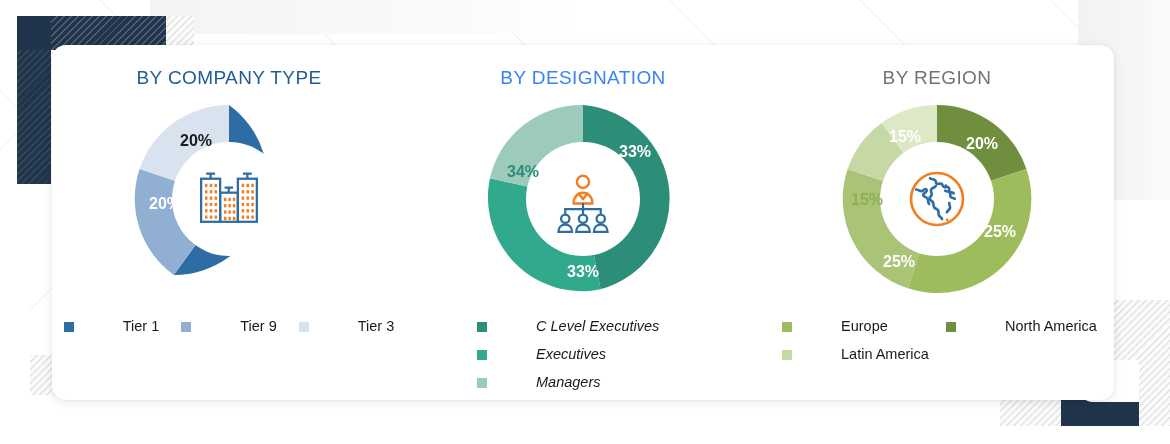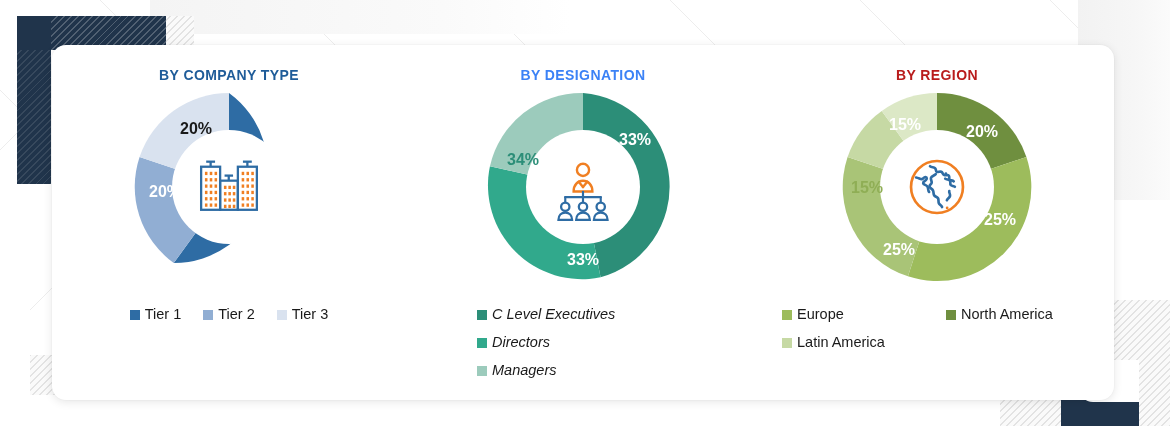--- a/index.html
+++ b/index.html
@@ -95,28 +95,28 @@
 
   .panel {
     position: relative;
     width: 340px;
     height: 330px;
     display: flex;
     flex-direction: column;
     align-items: center;
   }
   .panel-title {
-    font-size: 14px;
-    font-weight: bold;
+    font-size: 19px;
+    font-weight: normal;
     letter-spacing: .4px;
-    margin-bottom: 4px;
+    margin-bottom: 10px;
   }
   .t-company  { color: #1F5C99; }
   .t-design   { color: #3b82f6; }
-  .t-region   { color: #b91c1c; }
+  .t-region   { color: #737373; }
 
   .donut-wrap { position: relative; width: 200px; height: 200px; }
   .donut-wrap svg { display: block; width: 200px; height: 200px; }
   .pct {
     font-size: 16px; font-weight: bold; pointer-events: none;
   }
 
   .center-icon {
     position: absolute;
     left: 50%; top: 50%;
@@ -135,21 +135,21 @@
   .legend.row-layout { display: flex; gap: 22px; }
   .legend.grid2 {
     display: grid;
     grid-template-columns: 150px 170px;
     column-gap: 14px;
     row-gap: 0;
     width: 320px;
     margin-left: 10px;
   }
   .legend.stack { width: 230px; margin-left: 18px; font-style: italic; }
-  .li { display: flex; align-items: center; white-space: nowrap; }
+  .li { display: flex; align-items: center; white-space: nowrap; gap: 44px; }
   .swatch {
     width: 10px; height: 10px;
     margin-right: 5px;
     flex: 0 0 auto;
   }
 </style>
 </head>
 <body>
 
 <div id="stage">
@@ -261,21 +261,21 @@
         </div>
       </div>
 
       <div class="legend row-layout">
         <div class="li">
           <span class="swatch" style="background:#2E6CA4"></span>
           <span>Tier 1</span>
         </div>
         <div class="li">
           <span class="swatch" style="background:#91AED3"></span>
-          <span>Tier 2</span>
+          <span>Tier 9</span>
         </div>
         <div class="li">
           <span class="swatch" style="background:#D9E2EF"></span>
           <span>Tier 3</span>
         </div>
       </div>
     </div>
 
     <div class="panel">
       <div class="panel-title t-design">BY DESIGNATION</div>
@@ -324,21 +324,21 @@
         </div>
       </div>
 
       <div class="legend stack">
         <div class="li">
           <span class="swatch" style="background:#2C8E78"></span>
           <span>C Level Executives</span>
         </div>
         <div class="li">
           <span class="swatch" style="background:#31A98C"></span>
-          <span>Directors</span>
+          <span>Executives</span>
         </div>
         <div class="li">
           <span class="swatch" style="background:#9CCBBC"></span>
           <span>Managers</span>
         </div>
       </div>
     </div>
 
     <div class="panel">
       <div class="panel-title t-region">BY REGION</div>

